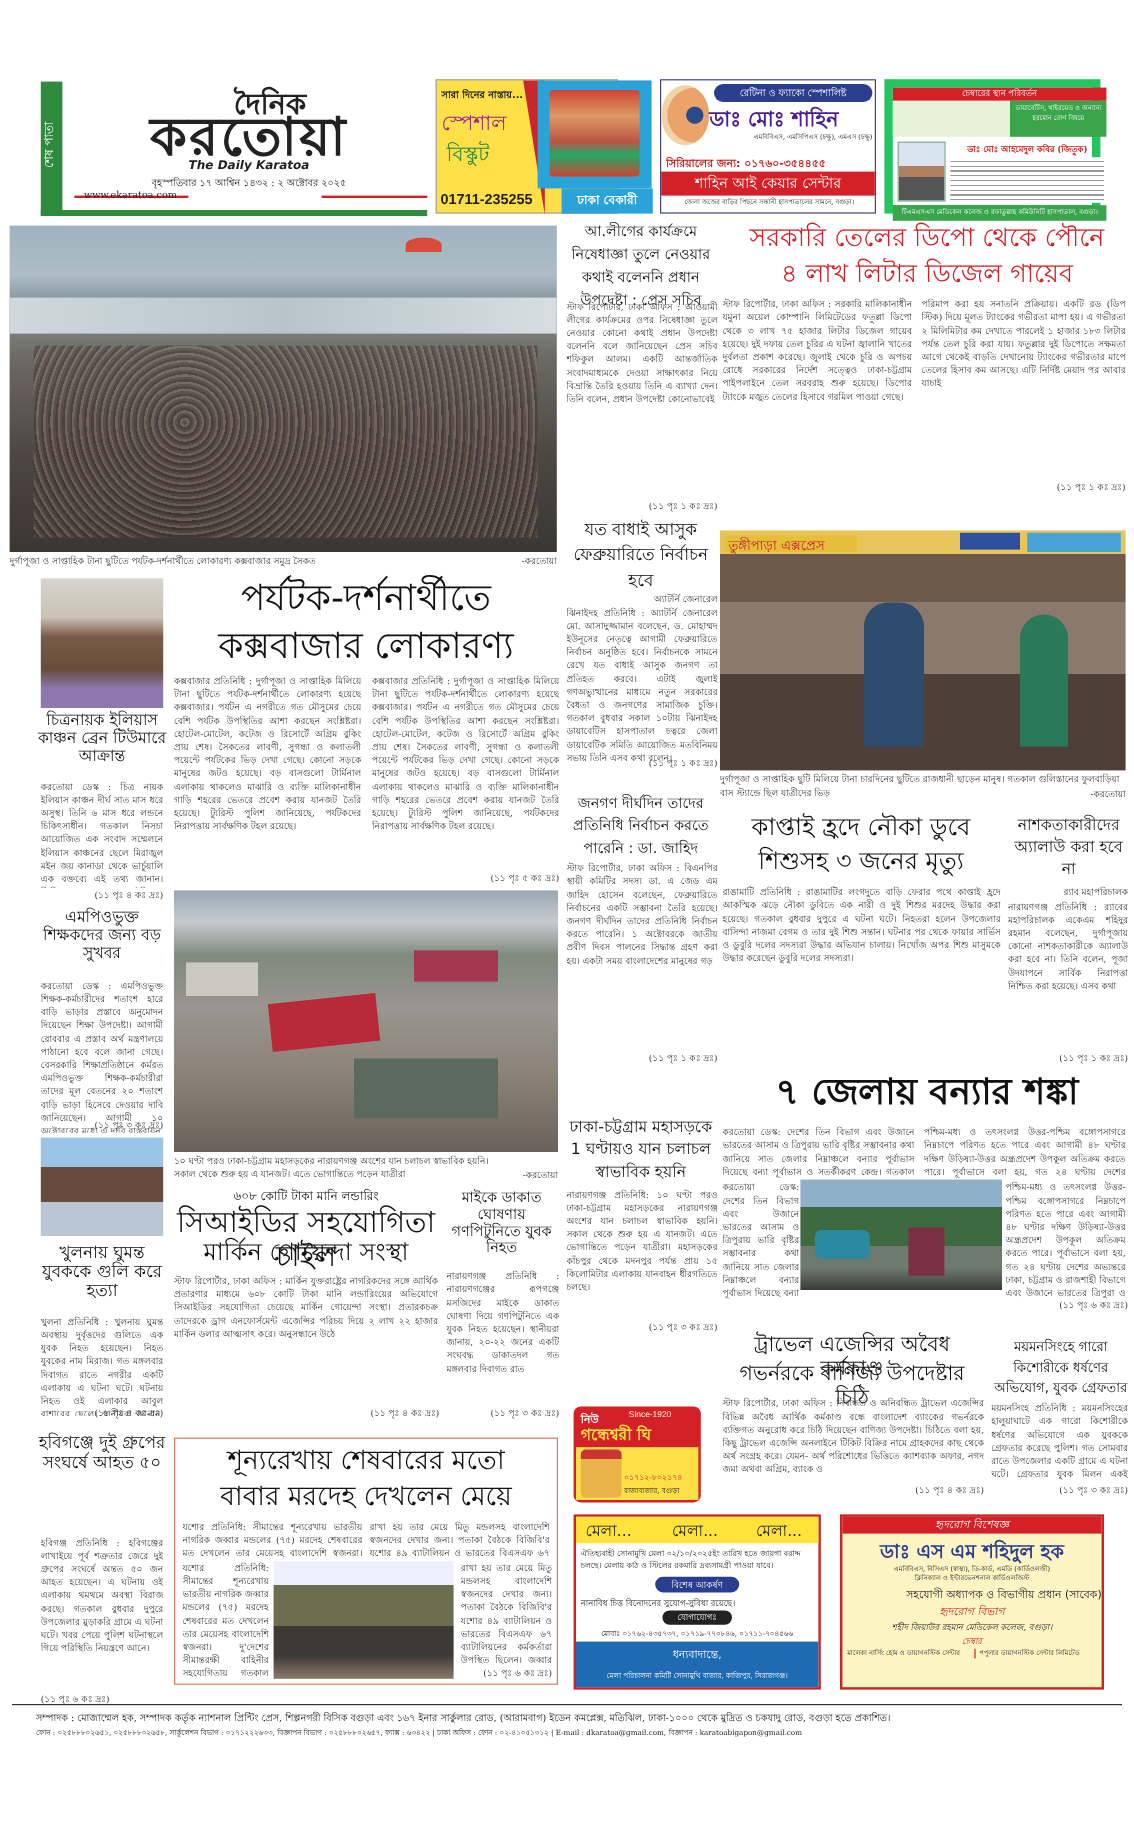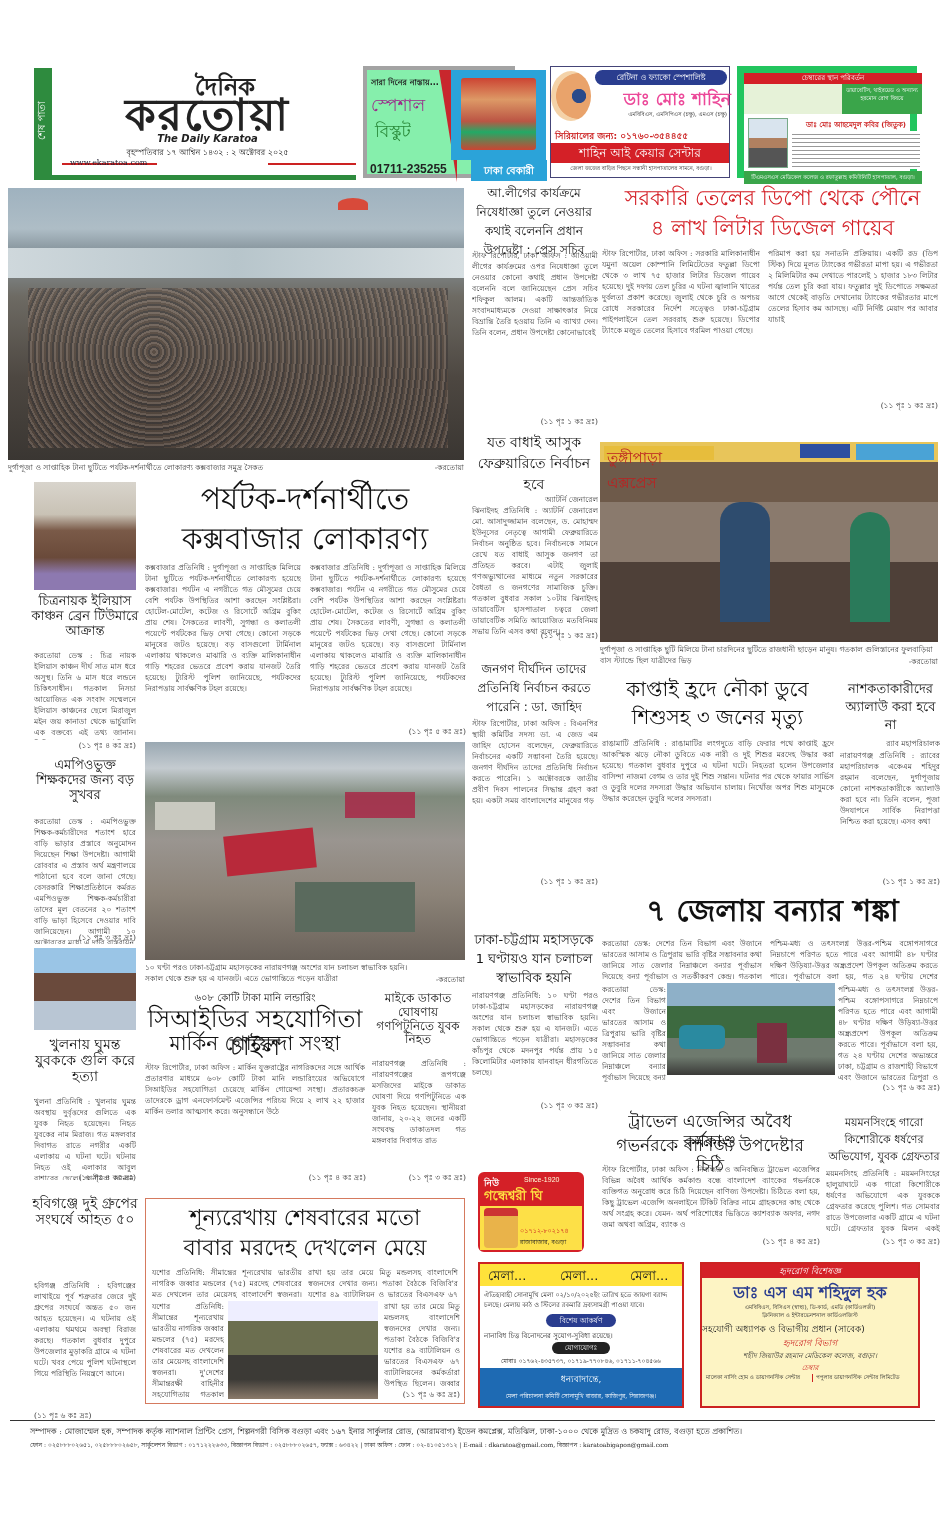--- a/index.html
+++ b/index.html
@@ -12,21 +12,21 @@
 
 .side-tab{left:34px;top:68px;width:18px;height:112px;background:#2e8b3e;color:#fff;writing-mode:vertical-rl;transform:rotate(180deg);font-size:10px;text-align:center;font-family:"DejaVu Sans",sans-serif;padding-top:6px}
 .logo-small{left:170px;top:68px;width:110px;font-size:24px;font-weight:bold;text-align:center;font-family:"DejaVu Sans",sans-serif}
 .logo-big{left:70px;top:92px;width:275px;font-size:44px;font-weight:bold;letter-spacing:2px;text-align:center;font-family:"DejaVu Sans",sans-serif;line-height:46px}
 .logo-en{left:70px;top:133px;width:275px;text-align:center;font-size:10px;font-weight:bold;font-style:italic;font-family:"DejaVu Sans",sans-serif}
 .logo-date{left:70px;top:146px;width:275px;text-align:center;font-size:8px}
 .logo-web{left:70px;top:158px;width:275px;text-align:left;font-size:8px;color:#223}
 .redline{height:2px;background:#c22}
 .greenbar{left:34px;top:175px;width:322px;height:5px;background:#2e8b3e}
 
-.ad1{left:363px;top:66px;width:152px;height:112px;background:#86efac;border:4px solid #a3a3a3}
+.ad1{left:363px;top:66px;width:152px;height:112px;background:#fde047;border:1px solid #a3a3a3}
 .ad2{left:550px;top:66px;width:180px;height:112px;border:1px solid #447;background:#fff}
 .ad3{left:737px;top:66px;width:180px;height:112px;border:7px solid #22c55e;background:#fff}
 </style>
 </head>
 <body>
 
 <div class="abs side-tab">শেষ পাতা</div>
 <div class="abs logo-small">দৈনিক</div>
 <div class="abs logo-big">করতোয়া</div>
 <div class="abs logo-en">The Daily Karatoa</div>
@@ -44,21 +44,21 @@
   <div class="abs" style="left:72px;top:0;width:0;height:0;border-left:18px solid transparent;border-top:112px solid #c8272d"></div>
   <div class="abs" style="left:84px;top:0;width:95px;height:90px;background:#2ba3d9">
     <div style="margin:8px 10px;height:72px;background:linear-gradient(#c43 0,#d96 30%,#b54 60%,#2a6 75%,#c43 100%);border-radius:3px"></div>
   </div>
   <div class="abs" style="left:104px;top:90px;width:76px;height:21px;background:#2ba3d9;color:#fff;font-size:10px;font-weight:bold;text-align:center;line-height:21px;font-family:'DejaVu Sans',sans-serif">ঢাকা বেকারী</div>
 </div>
 
 <div class="abs ad2">
   <div class="abs" style="left:0;top:4px;width:40px;height:50px;border-radius:50%;background:radial-gradient(circle at 70% 50%,#2a4a8a 0 18%,#e9a36b 20% 60%,#f4d2a8 62%)"></div>
   <div class="abs" style="left:44px;top:3px;width:132px;height:15px;background:#2a3d8f;color:#fff;font-size:8px;border-radius:8px;text-align:center;line-height:15px;font-family:'DejaVu Sans',sans-serif">রেটিনা ও ফ্যাকো স্পেশালিষ্ট</div>
-  <div class="abs" style="left:40px;top:19px;width:140px;text-align:right;font-size:17px;color:#ec4899;font-weight:bold;font-family:'DejaVu Sans',sans-serif">ডাঃ মোঃ শাহিন</div>
+  <div class="abs" style="left:40px;top:19px;width:140px;text-align:left;font-size:17px;color:#4c1d95;font-weight:bold;font-family:'DejaVu Sans',sans-serif">ডাঃ মোঃ শাহিন</div>
   <div class="abs" style="left:4px;top:44px;width:172px;text-align:right;font-size:5.5px">এমবিবিএস, এমসিপিএস (চক্ষু), এমএস (চক্ষু)</div>
   <div class="abs" style="left:4px;top:62px;width:172px;font-size:9px;color:#c22;font-weight:bold;font-family:'DejaVu Sans',sans-serif">সিরিয়ালের জন্য: ০১৭৬০-৩৫৪৪৫৫</div>
   <div class="abs" style="left:0;top:76px;width:178px;height:20px;background:#d42027;color:#fff;text-align:center;font-size:12px;line-height:20px;font-family:'DejaVu Sans',sans-serif">শাহিন আই কেয়ার সেন্টার</div>
   <div class="abs" style="left:2px;top:98px;width:176px;font-size:5.5px;text-align:center">জেলা জজের বাড়ির পিছনে সন্ধানী হাসপাতালের সামনে, বগুড়া।</div>
 </div>
 
 <div class="abs ad3">
   <div class="abs" style="left:0;top:0;width:178px;height:11px;background:#d42027;color:#fff;font-size:7px;text-align:center;line-height:11px;font-family:'DejaVu Sans',sans-serif">চেম্বারের স্থান পরিবর্তন</div>
   <div class="abs" style="left:0;top:11px;width:178px;height:30px;background:linear-gradient(90deg,#e6f2d8 55%,#3aa54a 55%)">
     <div style="position:absolute;left:100px;top:3px;width:76px;font-size:5.5px;color:#fff;text-align:center">ডায়াবেটিস, থাইরয়েড ও অন্যান্য হরমোন রোগ বিষয়ে</div>
@@ -148,21 +148,21 @@
 <div class="abs body-text" style="left:472px;top:990px;width:126px;height:120px">নারায়ণগঞ্জ প্রতিনিধি: ১০ ঘণ্টা পরও ঢাকা-চট্টগ্রাম মহাসড়কের নারায়ণগঞ্জ অংশের যান চলাচল স্বাভাবিক হয়নি। সকাল থেকে শুরু হয় এ যানজট। এতে ভোগান্তিতে পড়েন যাত্রীরা। মহাসড়কের কাঁচপুর থেকে মদনপুর পর্যন্ত প্রায় ১৫ কিলোমিটার এলাকায় যানবাহন ধীরগতিতে চলছে।</div>
 <div class="abs body-text" style="left:520px;top:1100px;width:78px;text-align:right">(১১ পৃঃ ৩ কঃ দ্রঃ)</div>
 
 <div class="abs hd" style="left:600px;top:186px;width:345px;font-size:21px;color:#d42027">সরকারি তেলের ডিপো থেকে পৌনে</div>
 <div class="abs hd" style="left:600px;top:216px;width:345px;font-size:21px;color:#d42027">৪ লাখ লিটার ডিজেল গায়েব</div>
 <div class="abs body-text" style="left:602px;top:248px;width:158px;height:164px">স্টাফ রিপোর্টার, ঢাকা অফিস : সরকারি মালিকানাধীন যমুনা অয়েল কোম্পানি লিমিটেডের ফতুল্লা ডিপো থেকে ৩ লাখ ৭৫ হাজার লিটার ডিজেল গায়েব হয়েছে। দুই দফায় তেল চুরির এ ঘটনা জ্বালানি খাতের দুর্বলতা প্রকাশ করেছে। জুলাই থেকে চুরি ও অপচয় রোধে সরকারের নির্দেশ সত্ত্বেও ঢাকা-চট্টগ্রাম পাইপলাইনে তেল সরবরাহ শুরু হয়েছে। ডিপোর ট্যাংকে মজুত তেলের হিসাবে গরমিল পাওয়া গেছে।</div>
 <div class="abs body-text" style="left:768px;top:248px;width:170px;height:152px">পরিমাপ করা হয় সনাতনি প্রক্রিয়ায়। একটি রড (ডিপ স্টিক) দিয়ে মূলত ট্যাংকের গভীরতা মাপা হয়। এ গভীরতা ২ মিলিমিটার কম দেখাতে পারলেই ১ হাজার ১৮৩ লিটার পর্যন্ত তেল চুরি করা যায়। ফতুল্লার দুই ডিপোতে সক্ষমতা আগে থেকেই বাড়তি দেখানোয় ট্যাংকের গভীরতার মাপে তেলের হিসাব কম আসছে। এটি নির্দিষ্ট মেয়াদ পর আবার যাচাই</div>
 <div class="abs body-text" style="left:860px;top:400px;width:78px;text-align:right">(১১ পৃঃ ১ কঃ দ্রঃ)</div>
 
 <div class="abs photo" style="left:600px;top:442px;width:338px;height:200px;background:linear-gradient(180deg,#e8c55a 0 10%,#6e5a4a 10% 30%,#8a7a6d 30% 60%,#4e4038 60%)">
-  <div style="position:absolute;left:4px;top:4px;width:110px;height:14px;background:#e7bd3c;color:#b22;font-size:15px;font-family:'DejaVu Sans',sans-serif;padding-left:3px">তুঙ্গীপাড়া এক্সপ্রেস</div>
+  <div style="position:absolute;left:4px;top:4px;width:110px;height:14px;background:#e7bd3c;color:#b22;font-size:11px;font-family:'DejaVu Sans',sans-serif;padding-left:3px">তুঙ্গীপাড়া এক্সপ্রেস</div>
   <div style="position:absolute;left:200px;top:2px;width:50px;height:14px;background:#2d4fa0"></div>
   <div style="position:absolute;left:256px;top:2px;width:78px;height:16px;background:#4aa3d6"></div>
   <div style="position:absolute;left:120px;top:60px;width:50px;height:120px;background:#2e4c6e;border-radius:20px 20px 0 0"></div>
   <div style="position:absolute;left:250px;top:70px;width:40px;height:110px;background:#2a7a5a;border-radius:20px 20px 0 0"></div>
 </div>
 <div class="abs cap" style="left:600px;top:644px;width:338px">দুর্গাপূজা ও সাপ্তাহিক ছুটি মিলিয়ে টানা চারদিনের ছুটিতে রাজধানী ছাড়েন মানুষ। গতকাল গুলিস্তানের ফুলবাড়িয়া বাস স্ট্যান্ডে ছিল যাত্রীদের ভিড়</div>
 <div class="abs cap" style="left:870px;top:656px;width:68px;text-align:right">-করতোয়া</div>
 
 <div class="abs hd" style="left:600px;top:678px;width:235px;font-size:20px">কাপ্তাই হ্রদে নৌকা ডুবে</div>
 <div class="abs hd" style="left:600px;top:706px;width:235px;font-size:20px">শিশুসহ ৩ জনের মৃত্যু</div>
@@ -219,21 +219,21 @@
     <div style="font-size:9px;padding-top:4px">ধন্যবাদান্তে,</div>
     <div style="font-size:6px;padding-top:4px">মেলা পরিচালনা কমিটি সোনামুখি বাজার, কাজিপুর, সিরাজগঞ্জ।</div>
   </div>
 </div>
 
 <div class="abs" style="left:700px;top:1262px;width:220px;height:146px;border:2px solid #c22;background:#fdf4c4">
   <div class="abs" style="left:0;top:0;width:216px;height:14px;background:#d42027;color:#fff;font-size:9px;text-align:center;line-height:14px;font-style:italic">হৃদরোগ বিশেষজ্ঞ</div>
   <div class="abs" style="left:0;top:16px;width:216px;text-align:center;font-size:16px;color:#2a3d8f;font-weight:bold;font-family:'DejaVu Sans',sans-serif">ডাঃ এস এম শহিদুল হক</div>
   <div class="abs" style="left:0;top:40px;width:216px;text-align:center;font-size:5.5px">এমবিবিএস, বিসিএস (স্বাস্থ্য), ডি-কার্ড, এমডি (কার্ডিওলজী)</div>
   <div class="abs" style="left:0;top:48px;width:216px;text-align:center;font-size:5.5px">ক্লিনিক্যাল ও ইন্টারভেনশনাল কার্ডিওলজিস্ট</div>
-  <div class="abs" style="left:0;top:58px;width:216px;text-align:left;font-size:9px;font-family:'DejaVu Sans',sans-serif">সহযোগী অধ্যাপক ও বিভাগীয় প্রধান (সাবেক)</div>
+  <div class="abs" style="left:0;top:58px;width:216px;text-align:right;font-size:9px;font-family:'DejaVu Sans',sans-serif">সহযোগী অধ্যাপক ও বিভাগীয় প্রধান (সাবেক)</div>
   <div class="abs" style="left:0;top:72px;width:216px;text-align:center;font-size:9px;color:#c22;font-style:italic">হৃদরোগ বিভাগ</div>
   <div class="abs" style="left:0;top:86px;width:216px;text-align:center;font-size:7px;font-style:italic">শহীদ জিয়াউর রহমান মেডিকেল কলেজ, বগুড়া।</div>
   <div class="abs" style="left:0;top:98px;width:216px;text-align:center;font-size:7px;color:#c22;font-style:italic">চেম্বার</div>
   <div class="abs" style="left:4px;top:110px;width:102px;font-size:5.5px">মালেকা নার্সিং হোম ও ডায়াগনস্টিক সেন্টার</div>
   <div class="abs" style="left:110px;top:110px;width:102px;font-size:5.5px;border-left:1px solid #c22;padding-left:3px">পপুলার ডায়াগনস্টিক সেন্টার লিমিটেড</div>
 </div>
 
 <div class="abs" style="left:10px;top:1420px;width:925px;height:1px;background:#333"></div>
 <div class="abs" style="left:30px;top:1426px;width:900px;font-size:8px;line-height:12px">সম্পাদক : মোজাম্মেল হক, সম্পাদক কর্তৃক ন্যাশনাল প্রিন্টিং প্রেস, শিল্পনগরী বিসিক বগুড়া এবং ১৬৭ ইনার সার্কুলার রোড, (আরামবাগ) ইডেন কমপ্লেক্স, মতিঝিল, ঢাকা-১০০০ থেকে মুদ্রিত ও চকযাদু রোড, বগুড়া হতে প্রকাশিত।</div>
 <div class="abs" style="left:30px;top:1440px;width:900px;font-size:6px;line-height:10px;white-space:nowrap;overflow:hidden">ফোন : ০২৫৮৮৮০২৬৫১, ০২৫৮৮৮০২৬৫৮, সার্কুলেশন বিভাগ : ০১৭১২২২৬৩৩, বিজ্ঞাপন বিভাগ : ০২৫৮৮৮০২৬৫৭, ফ্যাক্স : ৬৩৪২২ | ঢাকা অফিস : ফোন : ০২-৪১০৫১৩১২ | E-mail : dkaratoa@gmail.com, বিজ্ঞাপন : karatoabigapon@gmail.com</div>

